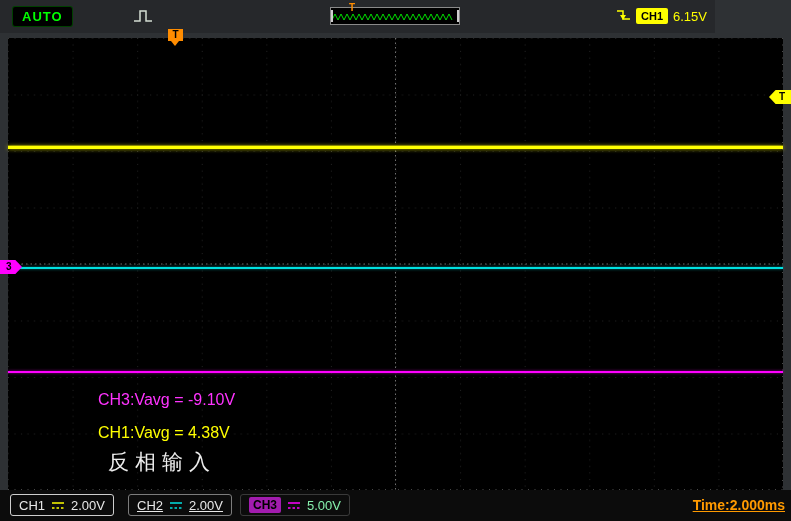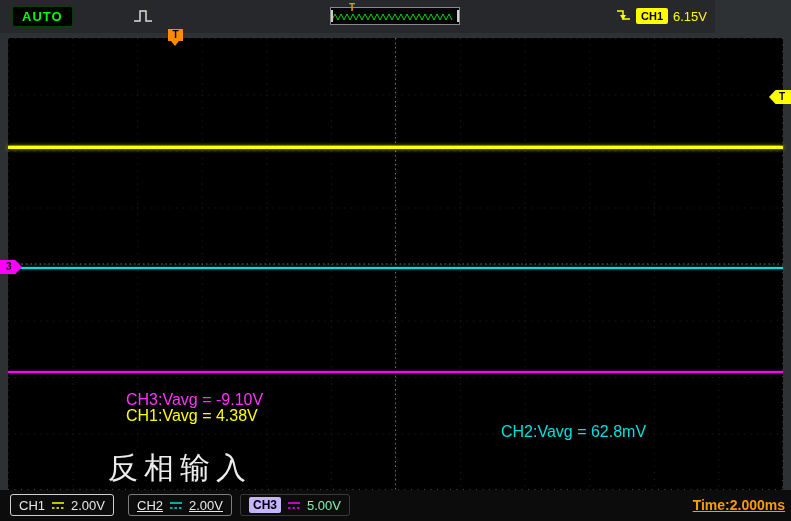--- a/index.html
+++ b/index.html
@@ -36,35 +36,35 @@
                color:#000; font-size:10px; font-weight:bold; text-align:center; line-height:12px; }
   .tmark-top::after { content:""; position:absolute; left:3px; top:12px;
                border-left:4px solid transparent; border-right:4px solid transparent; border-top:5px solid #ff8c00; }
   .tmark-right { position:absolute; right:-8px; top:52px; width:22px; height:14px; background:#ffff00;
                color:#000; font-size:10px; font-weight:bold; line-height:14px; text-align:right; padding-right:6px;
                clip-path:polygon(0 50%, 30% 0, 100% 0, 100% 100%, 30% 100%); }
   .ch3mark { position:absolute; left:-8px; top:222px; width:22px; height:14px; background:#ff00ff;
                color:#000; font-size:10px; font-weight:bold; line-height:14px; padding-left:6px;
                clip-path:polygon(0 0, 70% 0, 100% 50%, 70% 100%, 0 100%); }
 
-  .meas { position:absolute; font-size:16px; white-space:nowrap;margin-left:28px; }
+  .meas { position:absolute; font-size:16px; white-space:nowrap; }
   .meas-ch3 { left:90px; top:353px; color:#ff33ff; }
-  .meas-ch1 { left:90px; top:369px; color:#ffff00; }
+  .meas-ch1 { left:90px; top:386px; color:#ffff00; }
   .meas-ch2 { left:465px; top:385px; color:#00e0e0; }
-  .annotation { position:absolute; left:100px; top:410px; color:#ededed; font-size:30px; letter-spacing:6px;
+  .annotation { position:absolute; left:100px; top:410px; color:#ededed; font-size:21px; letter-spacing:6px;
                 text-shadow:-1px -1px 0 #000, 1px -1px 0 #000, -1px 1px 0 #000, 1px 1px 0 #000, 2px 2px 3px #000; }
 
   
   .bottombar { position:absolute; left:0; top:490px; width:791px; height:31px; background:#0c0c0c; }
   .chbox { position:absolute; top:4px; height:22px; display:flex; align-items:center; gap:6px;
            padding:0 8px; border-radius:3px; font-size:13px; color:#e8e8e8; }
   .ch1box { left:10px; border:1px solid #cfcfcf; }
   .ch2box { left:128px; border:1px solid #7d7d7d;text-decoration:underline; }
   .ch3box { left:240px; border:1px solid #3a3a3a; }
-  .ch3badge { background:#c4b5fd; color:#000; font-size:12px; font-weight:bold; padding:1px 4px; border-radius:2px; }
+  .ch3badge { background:#a21caf; color:#000; font-size:12px; font-weight:bold; padding:1px 4px; border-radius:2px; }
   .ch3scale { color:#86efac; }
   .time { position:absolute; right:6px; top:7px; color:#ff9a00; font-size:14px; font-weight:bold;text-decoration:underline; }
 </style>
 </head>
 <body>
 
 <div class="scope">
 
   <header class="topbar">
     <div class="badge-auto">AUTO</div>
@@ -108,21 +108,20 @@
     <div class="trace trace-ch1"></div>
     <div class="trace trace-ch2"></div>
     <div class="trace trace-ch3"></div>
 
     <div class="tmark-top">T</div>
     <div class="tmark-right">T</div>
     <div class="ch3mark">3</div>
 
     <div class="meas meas-ch3">CH3:Vavg = -9.10V</div>
     <div class="meas meas-ch1">CH1:Vavg = 4.38V</div>
-    <div class="meas meas-ch2">CH2:Vavg = 62.8mV</div>
     <div class="annotation">反相输入</div>
   </div>
 
   <footer class="bottombar">
 
     <div class="chbox ch1box">
       <span>CH1</span>
       <svg width="14" height="9" viewBox="0 0 14 9">
         <line x1="1" y1="2" x2="13" y2="2" stroke="#ffff00" stroke-width="1.5"></line>
         <line x1="1" y1="7" x2="13" y2="7" stroke="#ffff00" stroke-width="1.5" stroke-dasharray="2.5 2"></line>

